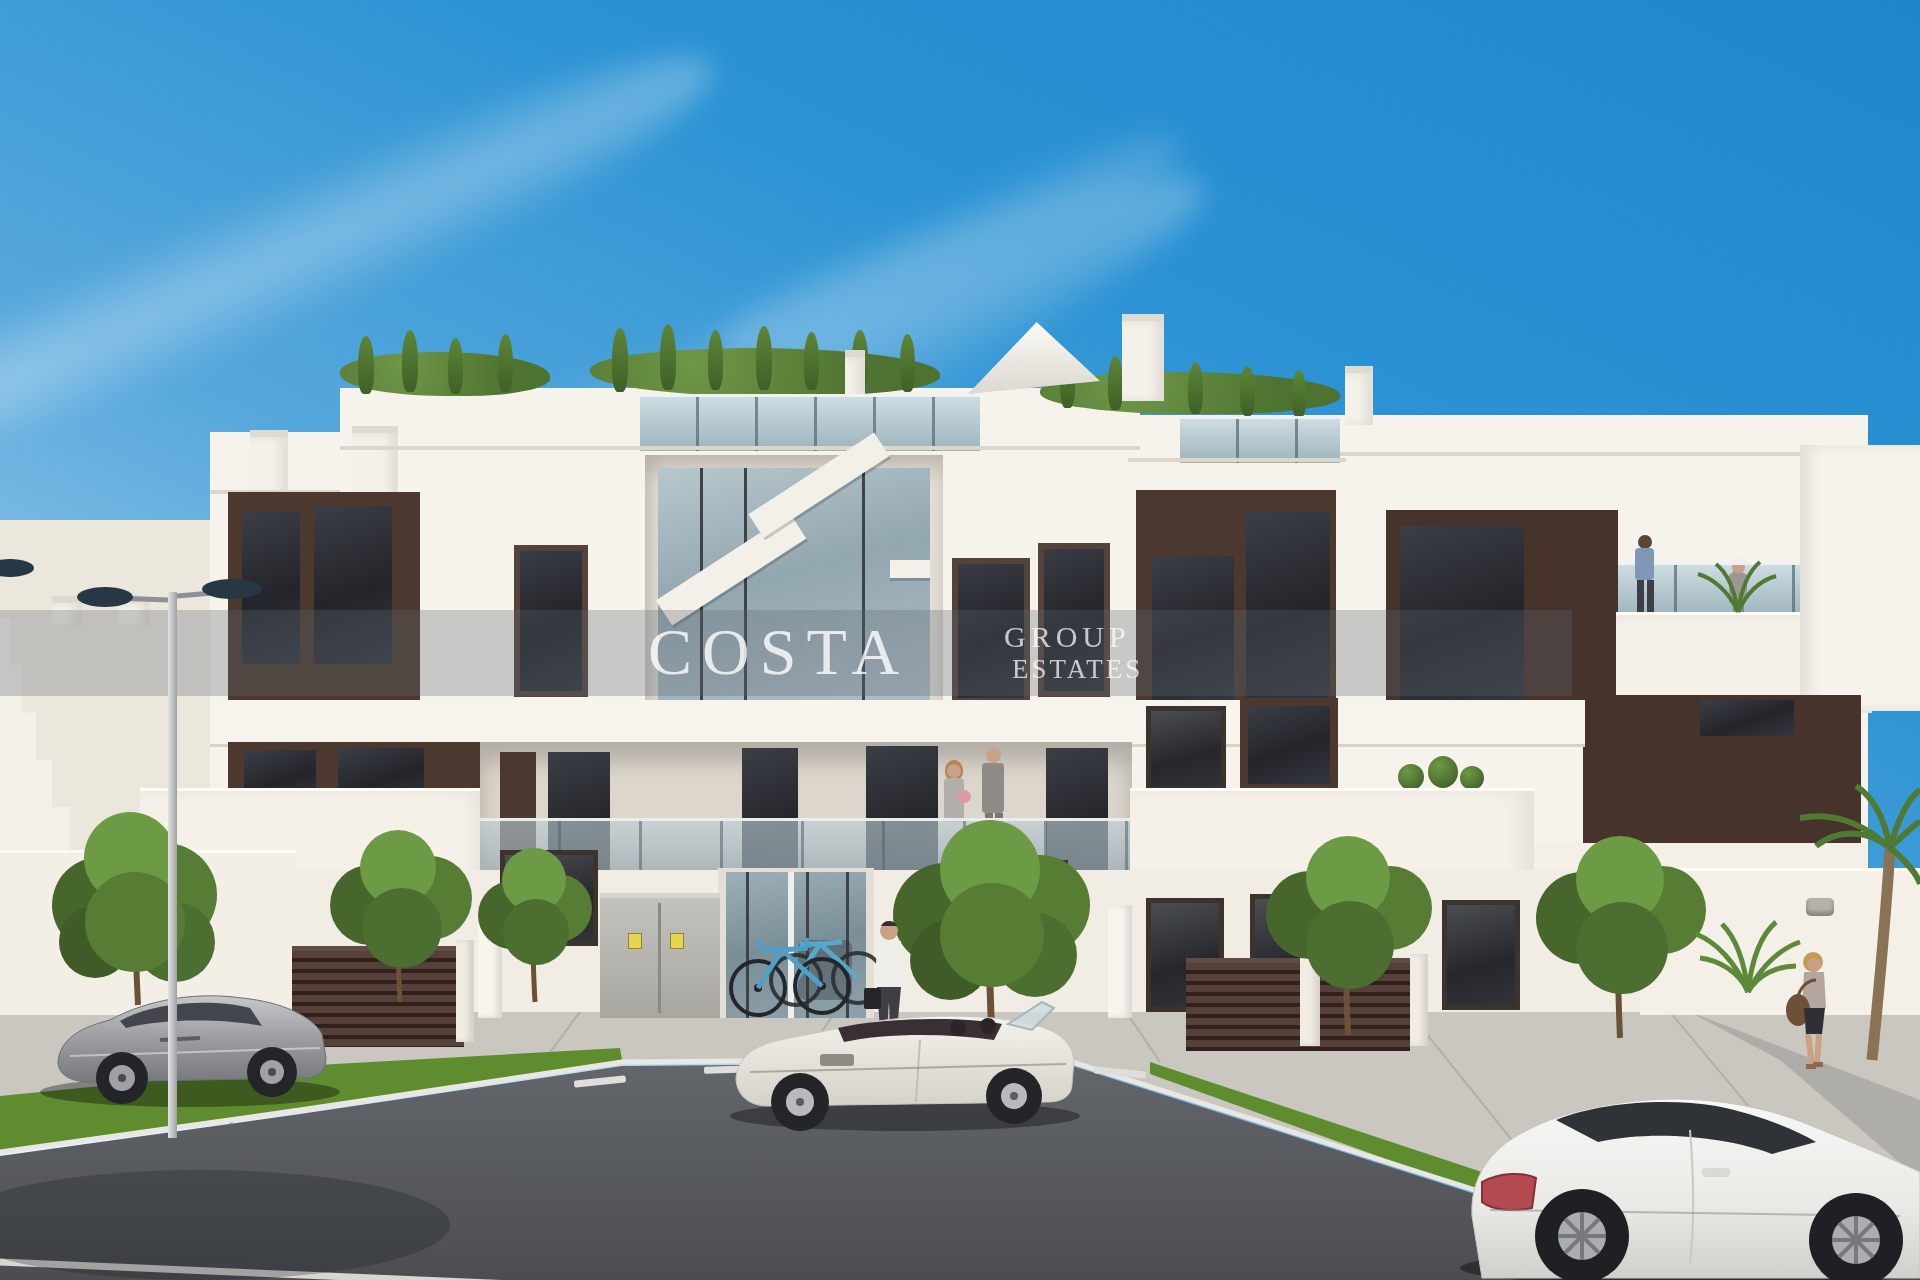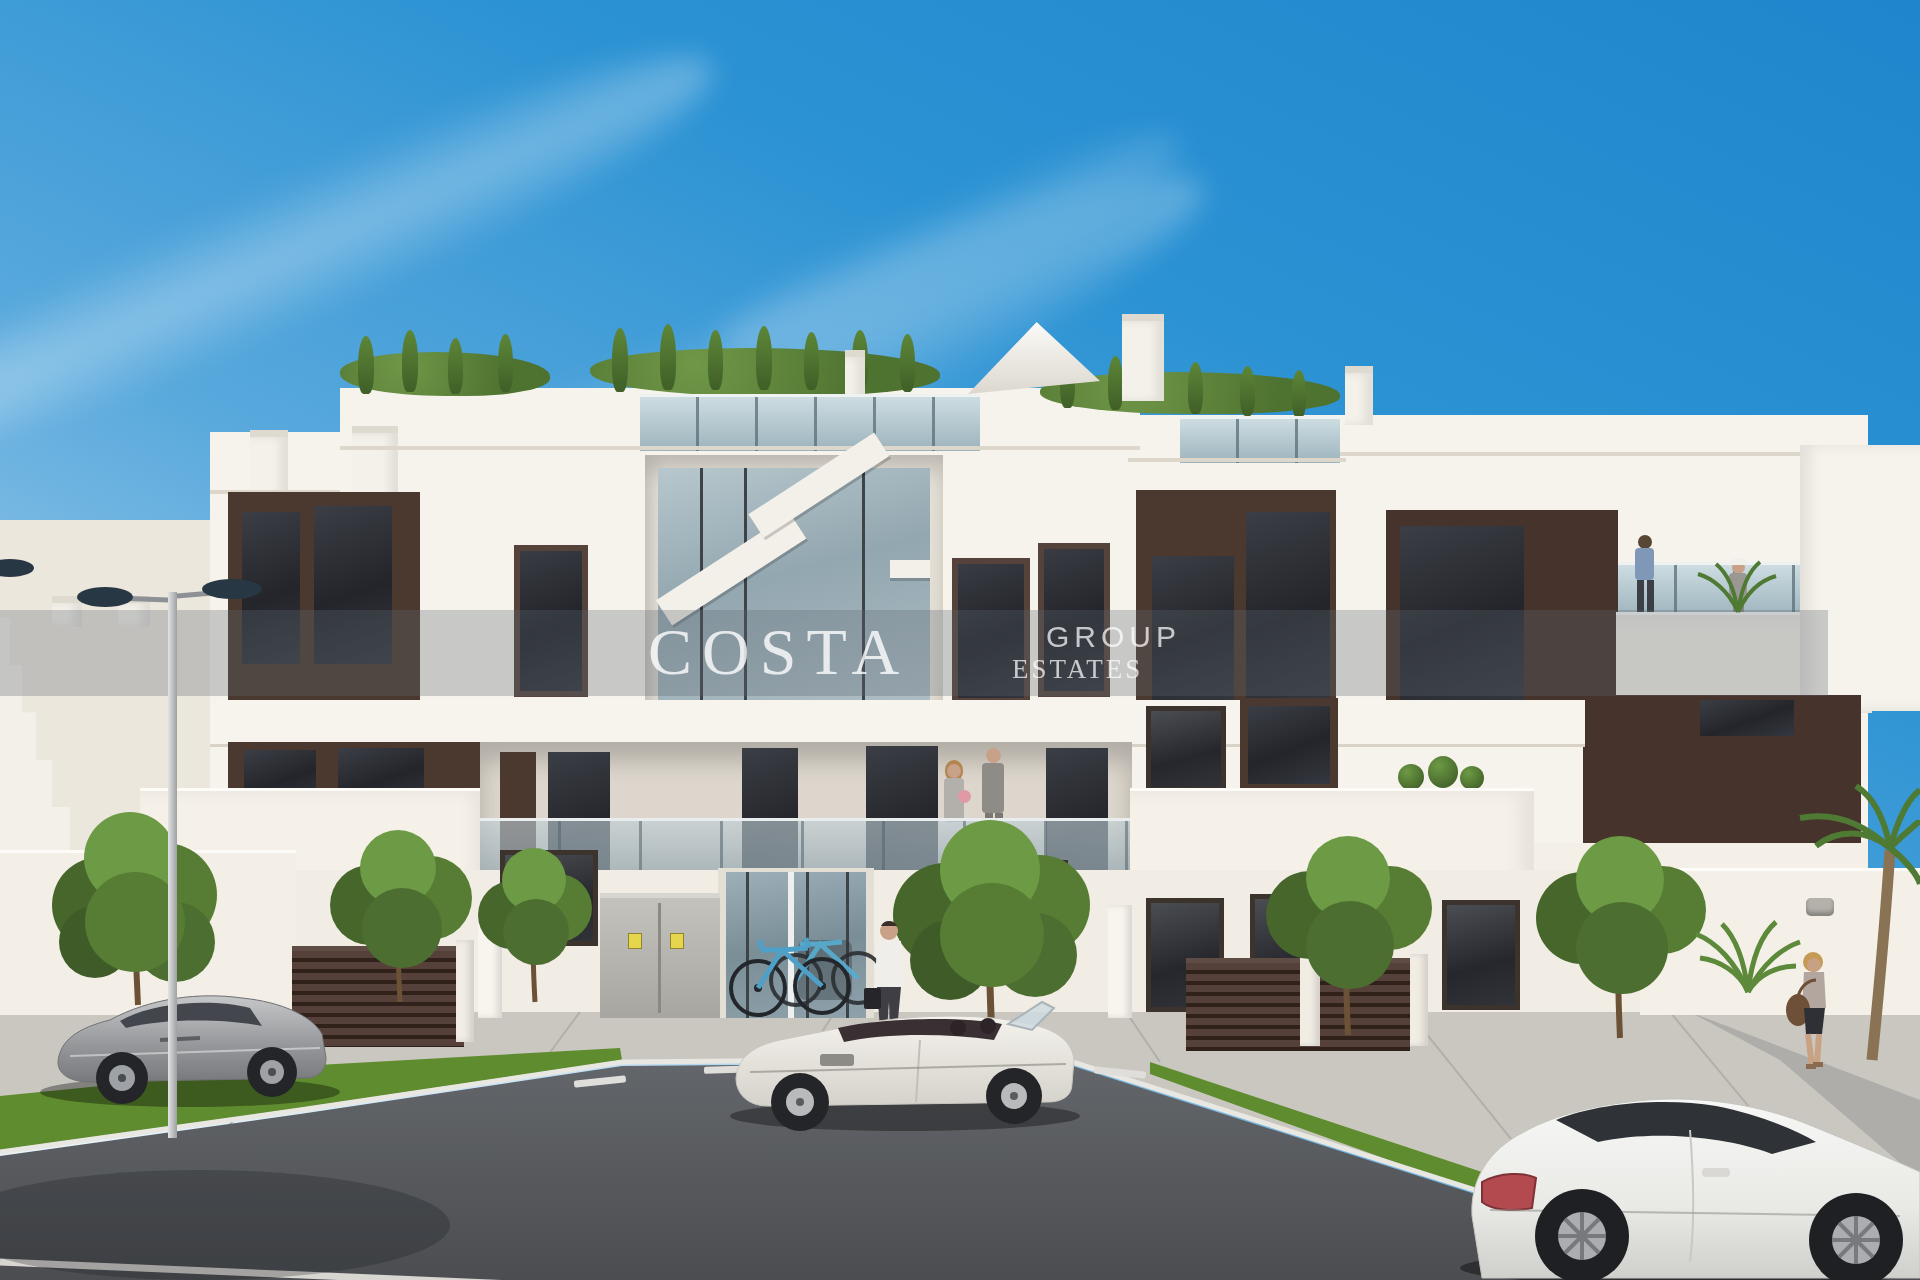--- a/index.html
+++ b/index.html
@@ -53,29 +53,29 @@
   .blob{position:absolute;border-radius:50%;background:radial-gradient(circle at 35% 30%, #6d9a44, #46662c 75%);}
   .lampbox{position:absolute;background:#b4b1ab;border-radius:5px;box-shadow:inset 0 -4px 4px rgba(0,0,0,.25);}
 
   
   .pp{position:absolute;}
   .pp .head{position:absolute;border-radius:50%;background:#c8a189;}
   .pp .torso{position:absolute;border-radius:4px;}
   .pp .legs{position:absolute;}
 
   
-  .wm-band{position:absolute;left:0;top:610px;width:1828px;height:86px;
+  .wm-band{position:absolute;left:0;top:610px;width:1572px;height:86px;
     background:rgba(92,102,112,.30);}
   .wm-costa{position:absolute;left:648px;top:2px;
     font-family:"Liberation Serif","DejaVu Serif",serif;
     font-size:66px;line-height:80px;letter-spacing:10px;font-weight:400;
     color:rgba(255,255,255,.80);}
   .wm-group{position:absolute;left:1004px;top:10px;
-    font-family:Liberation Sans, sans-serif;
-    font-size:30px;letter-spacing:5px;color:rgba(255,255,255,.72);margin-left:42px;}
+    font-family:Liberation Serif, serif;
+    font-size:30px;letter-spacing:5px;color:rgba(255,255,255,.72);}
   .wm-estates{position:absolute;left:1012px;top:44px;
     font-family:"Liberation Serif","DejaVu Serif",serif;
     font-size:27px;letter-spacing:3px;color:rgba(255,255,255,.72);}
 
   svg{position:absolute;left:0;top:0;}
 </style>
 </head>
 <body>
 
 <div class="scene">

